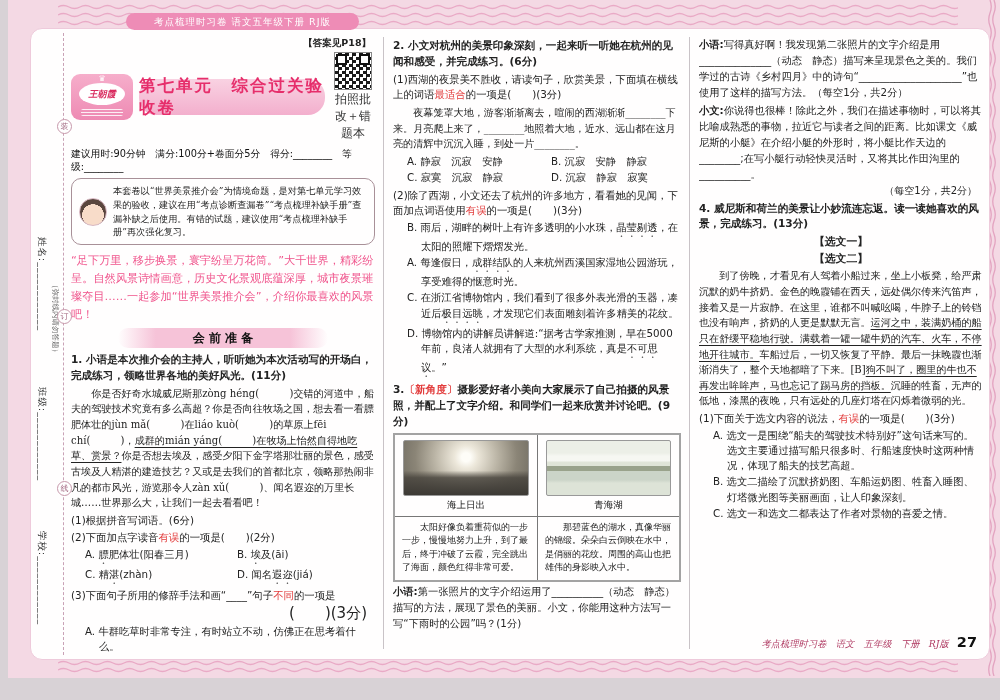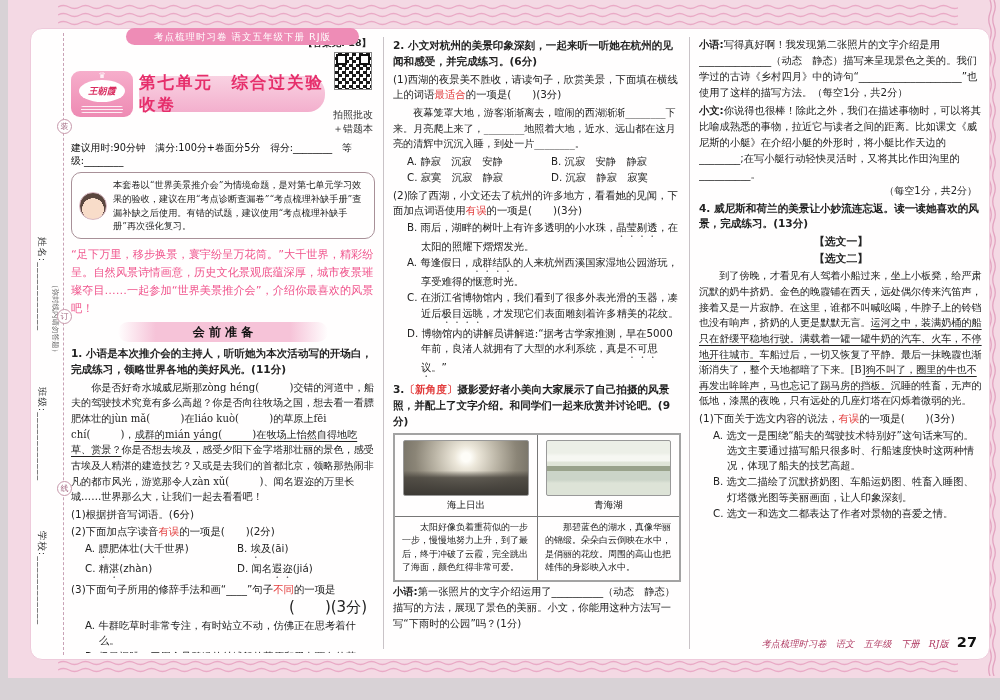--- a/index.html
+++ b/index.html
@@ -2,21 +2,21 @@
 <html><head>
 <meta charset="utf-8">
 <style>
   html,body{margin:0;padding:0;}
   body{width:1000px;height:700px;position:relative;overflow:hidden;
        background:#d8d2d6;font-family:"DejaVu Sans","Liberation Sans",sans-serif;color:#222;}
   .page{position:absolute;left:8px;top:0;width:992px;height:678px;background:#f4d9e4;}
   .card{position:absolute;left:22px;top:28px;width:958px;height:630px;background:#fffefe;
         border:1px solid #eecadb;border-radius:12px;overflow:hidden;}
   svg.wave{position:absolute;}
-  .banner-pill{position:absolute;left:118px;top:28px;height:17px;line-height:17px;padding:0 28px;
+  .banner-pill{position:absolute;left:118px;top:13px;height:17px;line-height:17px;padding:0 28px;
         background:#ee8cb6;border-radius:9px;color:#fff;font-size:9.5px;letter-spacing:1px;z-index:3;}
   
   .fold{position:absolute;left:32px;top:4px;bottom:4px;border-left:1px dashed #c9a2b6;}
   .seal{position:absolute;left:26px;width:13px;height:13px;border:1px solid #c798ab;border-radius:50%;
         font-size:8px;line-height:13px;text-align:center;color:#a0647e;background:#fff;z-index:2;}
   .vtext{position:absolute;writing-mode:vertical-rl;text-orientation:sideways;
         font-size:9.5px;color:#333;letter-spacing:1px;white-space:nowrap;}
   .vnote{font-size:7.5px;color:#666;letter-spacing:0;}
   
   .vline{position:absolute;top:8px;bottom:10px;width:1px;background:#c9c3c7;}
@@ -36,21 +36,21 @@
   .logo-waves{position:absolute;left:10px;right:10px;bottom:4px;height:7px;
         background:repeating-linear-gradient(#fff 0 1px,transparent 1px 3px);opacity:.85;border-radius:2px;}
   .title-pill{flex:1;height:36px;background:linear-gradient(#f9d2e2,#f3afcd);border-radius:17px;
         display:flex;align-items:center;justify-content:center;font-size:16.5px;font-weight:bold;
         color:#e62e6b;letter-spacing:2px;}
   .qr-wrap{width:44px;text-align:center;flex-shrink:0;}
   .qr{width:36px;height:36px;margin:0 auto;position:relative;
       background:repeating-conic-gradient(#1a1a1a 0% 25%,#fff 0% 50%) 0 0/7px 7px;border:1px solid #888;}
   .qr::before,.qr::after{content:"";position:absolute;width:7px;height:7px;border:2px solid #111;background:#fff;}
   .qr::before{top:1px;left:1px;} .qr::after{top:1px;right:1px;}
-  .qr-cap{font-size:10px;color:#333;margin-top:18px;letter-spacing:0;}
+  .qr-cap{font-size:12px;color:#333;margin-top:1px;letter-spacing:0;}
   .meta{font-size:9.8px;margin:6px 0 4px;color:#111;}
   .notice{display:flex;gap:6px;border:1px solid #a89098;border-radius:10px;padding:5px 7px;
         font-family:"DejaVu Serif","Liberation Serif",serif;font-size:9.2px;line-height:1.5;color:#222;}
   .avatar{width:26px;height:26px;border-radius:50%;flex-shrink:0;align-self:center;
         background:radial-gradient(circle at 50% 62%, #f8dcc9 0 52%, #5a463e 53% 100%);border:1px solid #d8b8c2;}
   .motto{color:#f0548c;font-size:11.2px;line-height:1.6;margin:7px 0 3px;font-weight:500;}
   .band{margin:4px auto;height:20px;line-height:20px;text-align:center;font-weight:bold;font-size:12px;
         color:#111;border-radius:10px;
         background:linear-gradient(90deg,rgba(246,195,216,0) 0%,#f6c3d8 18%,#f6c3d8 82%,rgba(246,195,216,0) 100%);}
   .band-prep{width:210px;}
@@ -154,21 +154,21 @@
 
       <div class="band band-prep">会 前 准 备</div>
 
       <div class="stem">1. 小语是本次推介会的主持人，听听她为本次活动写的开场白，完成练习，领略世界各地的美好风光。(11分)</div>
       <p class="passage"><span>你是否好奇水城威尼斯那zòng héng(　　　)交错的河道中，船夫的驾驶技术究竟有多么高超？你是否向往牧场之国，想去看一看膘肥体壮的jùn mǎ(　　　)在liáo kuò(　　　)的草原上fēi chí(　　　)，</span><span class="ul">成群的mián yáng(　　　)在牧场上怡然自得地吃草、赏景？</span><span>你是否想去埃及，感受夕阳下金字塔那壮丽的景色，感受古埃及人精湛的建造技艺？又或是去我们的首都北京，领略那热闹非凡的都市风光，游览那令人zàn xǔ(　　　)、闻名遐迩的万里长城……世界那么大，让我们一起去看看吧！</span></p>
 
       <div class="sub">(1)根据拼音写词语。(6分)</div>
 
       <div class="sub"><span>(2)下面加点字读音</span><span class="red">有误</span><span>的一项是(　　)(2分)</span></div>
       <div class="opt-row">
-        <span class="opt2"><span>A. </span><span class="dot">膘</span><span>肥体壮(大千世界)</span></span>
+        <span class="opt2"><span>A. </span><span class="dot">膘</span><span>肥体壮(阳春三月)</span></span>
         <span class="opt2"><span>B. </span><span class="dot">埃</span><span>及(āi)</span></span>
       </div>
       <div class="opt-row">
         <span class="opt2"><span>C. 精</span><span class="dot">湛</span><span>(zhàn)</span></span>
         <span class="opt2"><span>D. 闻名</span><span class="dot">遐迩</span><span>(jiá)</span></span>
       </div>
 
       <div class="sub"><span>(3)下面句子所用的修辞手法和画“____”句子</span><span class="red">不同</span><span>的一项是</span></div>
       <div class="tail-right">(　　)(3分)</div>
       <div class="opt">A. 牛群吃草时非常专注，有时站立不动，仿佛正在思考着什么。</div>

